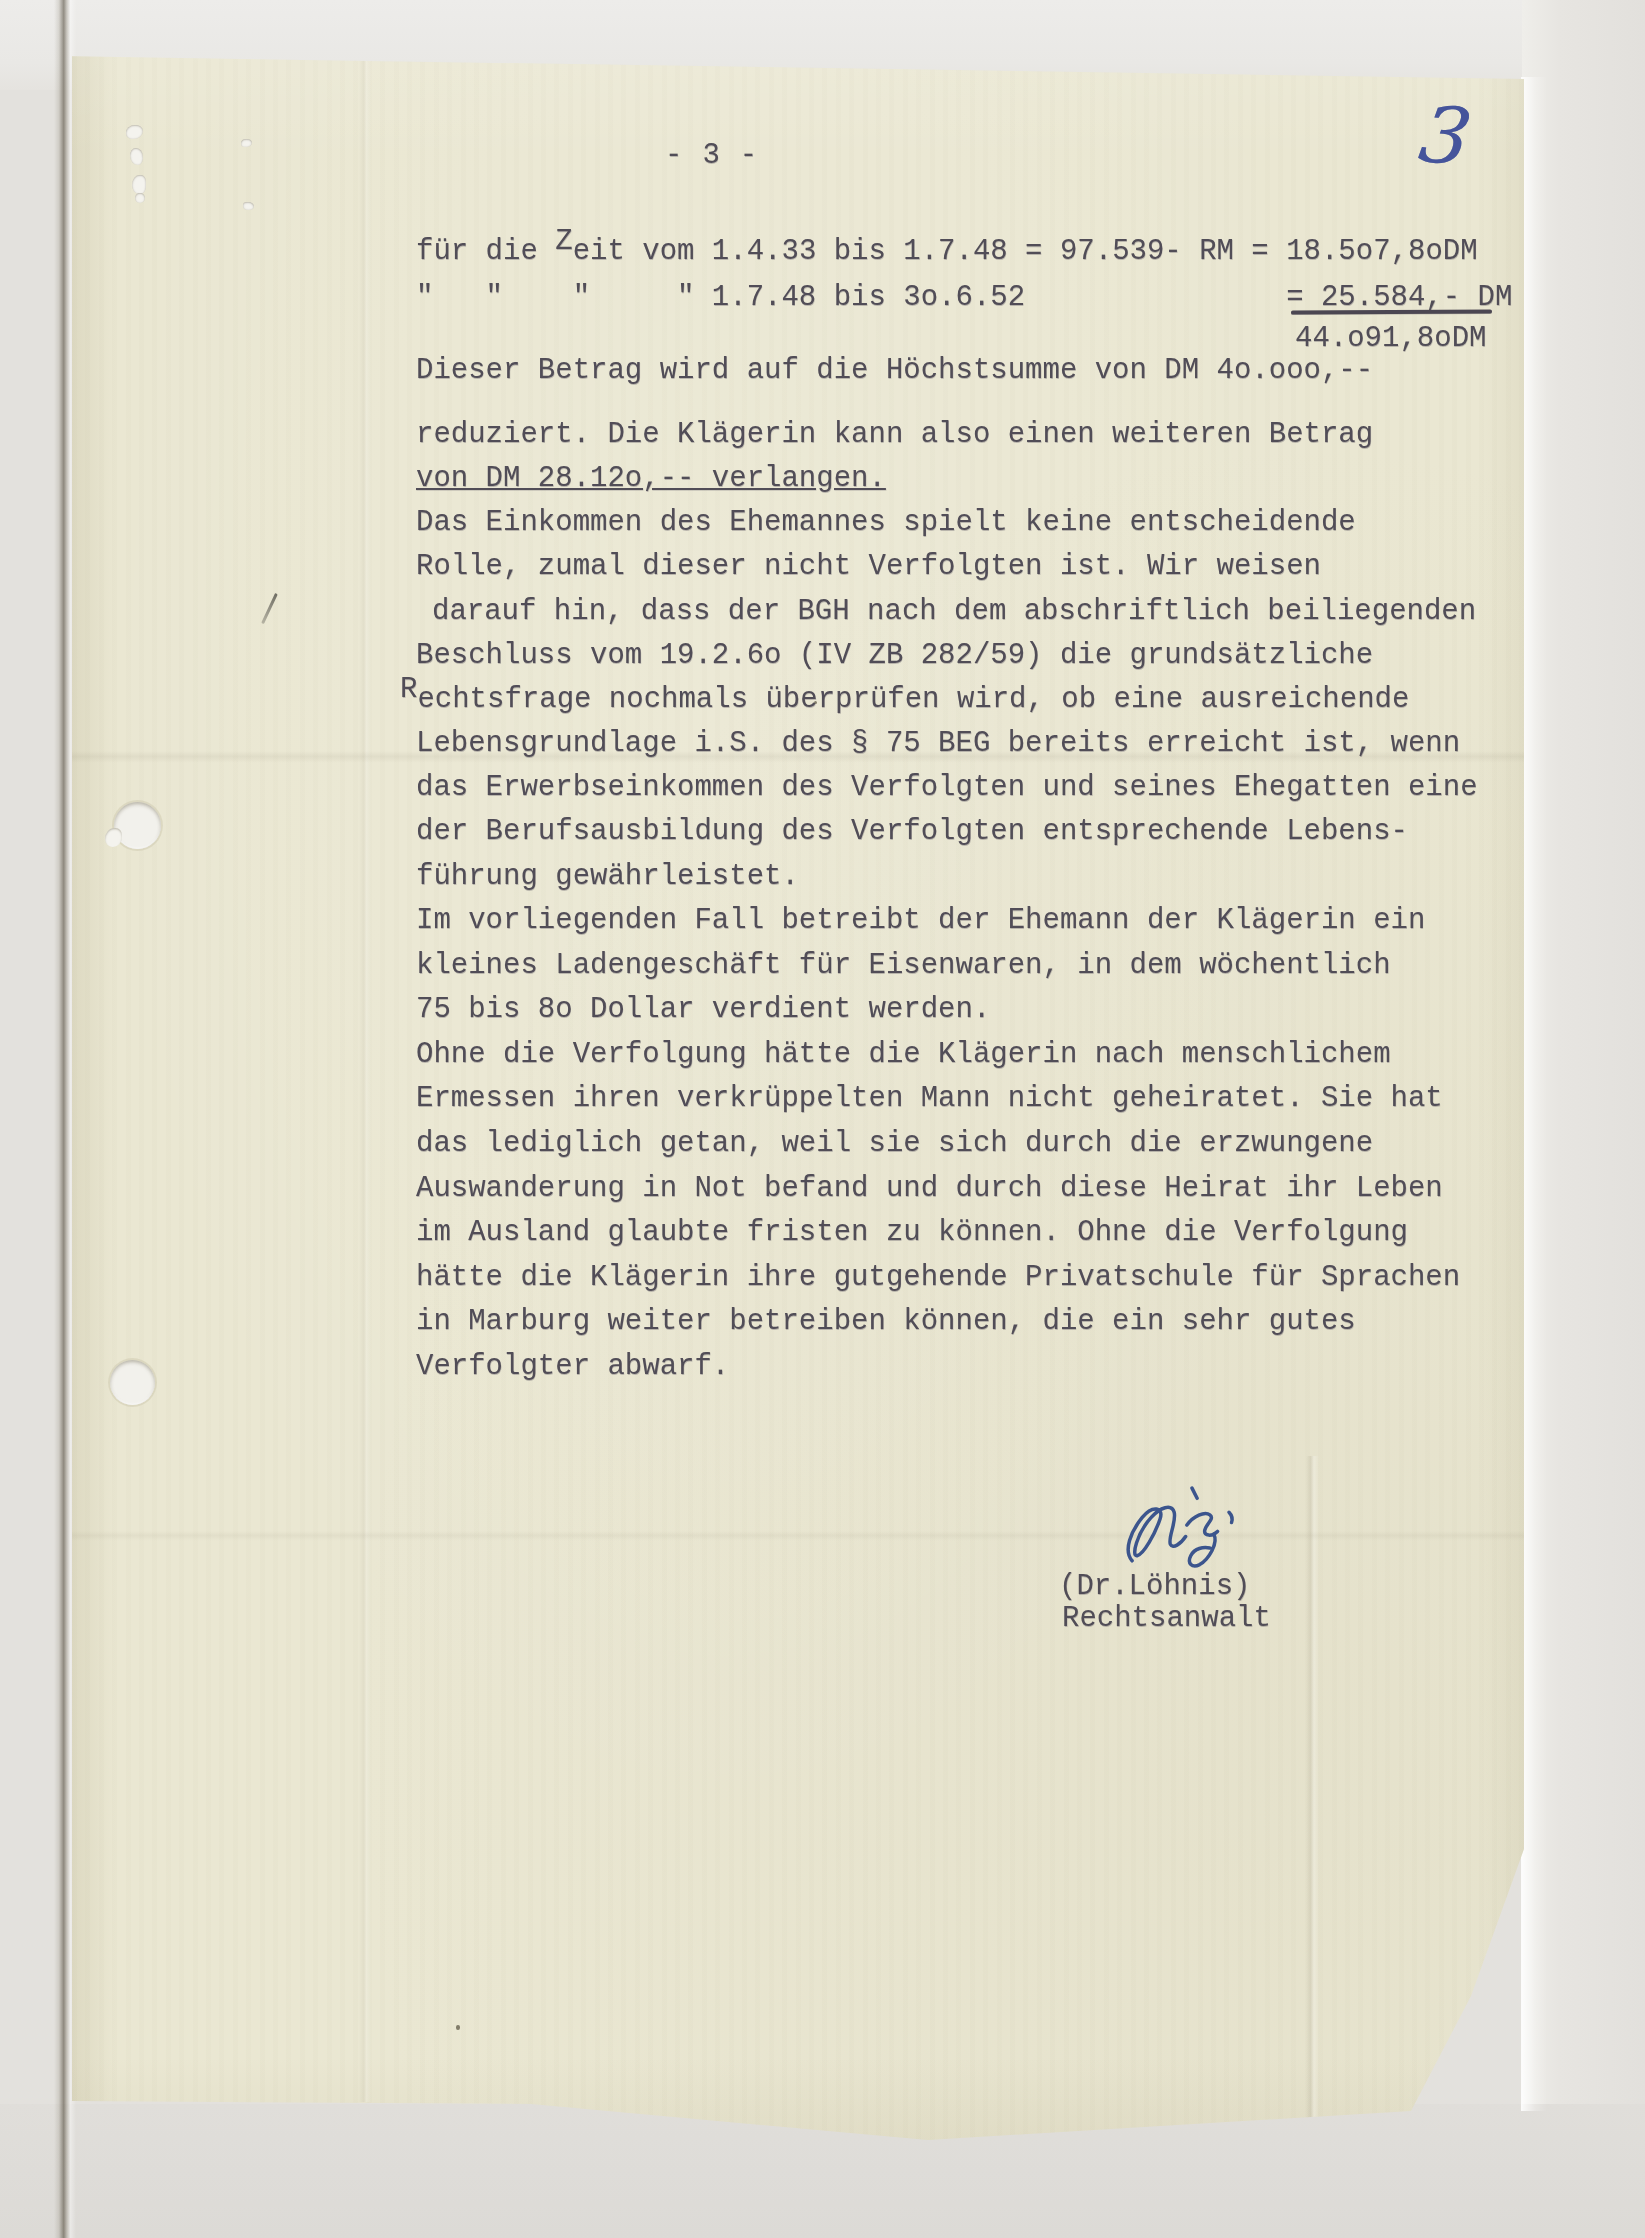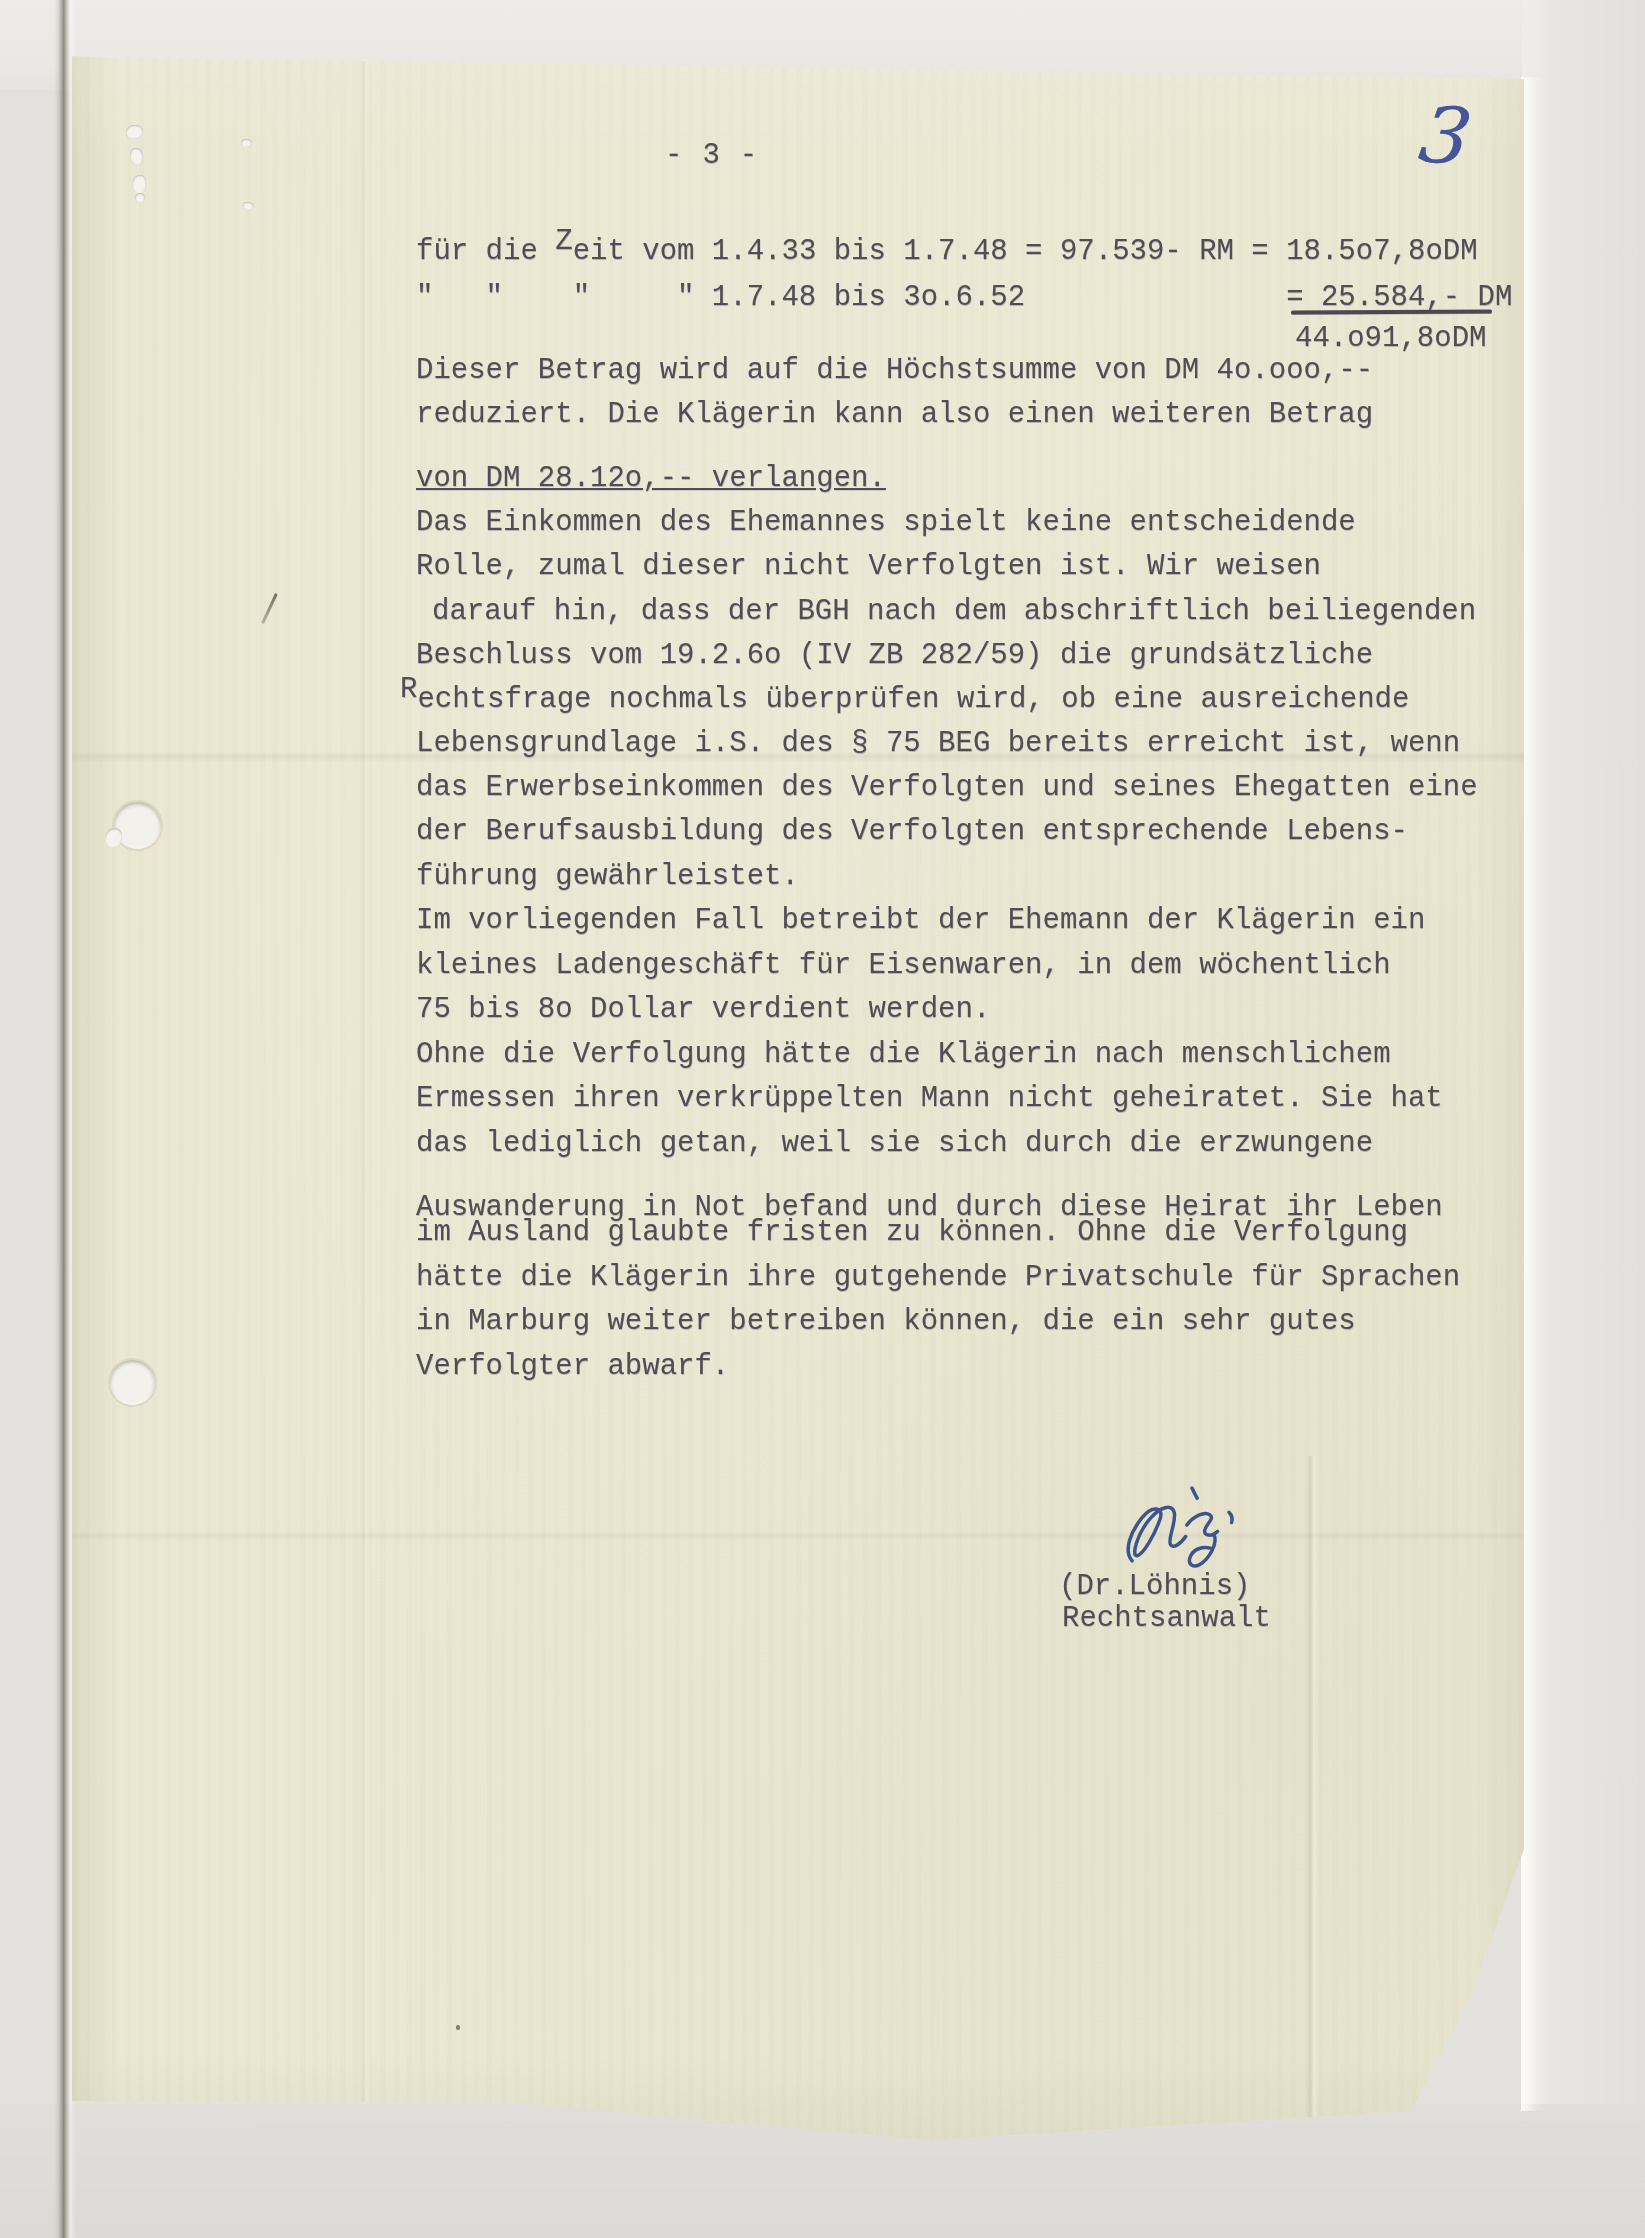--- a/index.html
+++ b/index.html
@@ -160,38 +160,38 @@
 
   <div class="tline page-num">- 3 -</div>
 
   <div class="hand-page-num">3</div>
 
   <div id="text-layer">
       <div class="tline" style="left: 416px; top: 237px;"><span>für die </span><span class="sup">Z</span><span>eit vom 1.4.33 bis 1.7.48 = 97.539- RM = 18.5o7,8oDM</span></div>
       <div class="tline" style="left: 416px; top: 283px;"><span>"   "    "     " 1.7.48 bis 3o.6.52               = 25.584,- DM</span></div>
       <div class="tline" style="left: 1295px; top: 324px;"><span>44.o91,8oDM</span></div>
       <div class="tline" style="left: 416px; top: 356px;"><span>Dieser Betrag wird auf die Höchstsumme von DM 4o.ooo,--</span></div>
-      <div class="tline" style="left: 416px; top: 400px; text-align: center;"><span>reduziert. Die Klägerin kann also einen weiteren Betrag</span></div>
+      <div class="tline" style="left: 416px; top: 420px; text-align: center;"><span>reduziert. Die Klägerin kann also einen weiteren Betrag</span></div>
       <div class="tline" style="left: 416px; top: 464px; text-decoration: underline;"><span>von DM 28.12o,-- verlangen.</span></div>
       <div class="tline" style="left: 416px; top: 508px;"><span>Das Einkommen des Ehemannes spielt keine entscheidende</span></div>
       <div class="tline" style="left: 416px; top: 552px;"><span>Rolle, zumal dieser nicht Verfolgten ist. Wir weisen</span></div>
       <div class="tline" style="left: 432px; top: 597px; text-align: center;"><span>darauf hin, dass der BGH nach dem abschriftlich beiliegenden</span></div>
       <div class="tline" style="left: 416px; top: 641px;"><span>Beschluss vom 19.2.6o (IV ZB 282/59) die grundsätzliche</span></div>
       <div class="tline" style="left: 400px; top: 685px;"><span class="sup">R</span><span>echtsfrage nochmals überprüfen wird, ob eine ausreichende</span></div>
       <div class="tline" style="left: 416px; top: 729px;"><span>Lebensgrundlage i.S. des § 75 BEG bereits erreicht ist, wenn</span></div>
       <div class="tline" style="left: 416px; top: 773px;"><span>das Erwerbseinkommen des Verfolgten und seines Ehegatten eine</span></div>
       <div class="tline" style="left: 416px; top: 817px;"><span>der Berufsausbildung des Verfolgten entsprechende Lebens-</span></div>
       <div class="tline" style="left: 416px; top: 862px; text-align: center;"><span>führung gewährleistet.</span></div>
       <div class="tline" style="left: 416px; top: 906px;"><span>Im vorliegenden Fall betreibt der Ehemann der Klägerin ein</span></div>
       <div class="tline" style="left: 416px; top: 951px;"><span>kleines Ladengeschäft für Eisenwaren, in dem wöchentlich</span></div>
       <div class="tline" style="left: 416px; top: 995px;"><span>75 bis 8o Dollar verdient werden.</span></div>
       <div class="tline" style="left: 416px; top: 1040px;"><span>Ohne die Verfolgung hätte die Klägerin nach menschlichem</span></div>
       <div class="tline" style="left: 416px; top: 1084px;"><span>Ermessen ihren verkrüppelten Mann nicht geheiratet. Sie hat</span></div>
       <div class="tline" style="left: 416px; top: 1129px;"><span>das lediglich getan, weil sie sich durch die erzwungene</span></div>
-      <div class="tline" style="left: 416px; top: 1174px; margin-top: 19px;"><span>Auswanderung in Not befand und durch diese Heirat ihr Leben</span></div>
+      <div class="tline" style="left: 416px; top: 1174px;"><span>Auswanderung in Not befand und durch diese Heirat ihr Leben</span></div>
       <div class="tline" style="left: 416px; top: 1218px;"><span>im Ausland glaubte fristen zu können. Ohne die Verfolgung</span></div>
       <div class="tline" style="left: 416px; top: 1263px;"><span>hätte die Klägerin ihre gutgehende Privatschule für Sprachen</span></div>
       <div class="tline" style="left: 416px; top: 1307px;"><span>in Marburg weiter betreiben können, die ein sehr gutes</span></div>
       <div class="tline" style="left: 416px; top: 1352px;"><span>Verfolgter abwarf.</span></div>
     </div>
 
   <div class="sum-underline"></div>
 
   <svg class="signature-svg" width="134" height="102" viewBox="0 0 210 160">
     <g fill="none" stroke="#2e4a88" stroke-width="5.5" stroke-linecap="round" opacity="0.92">

